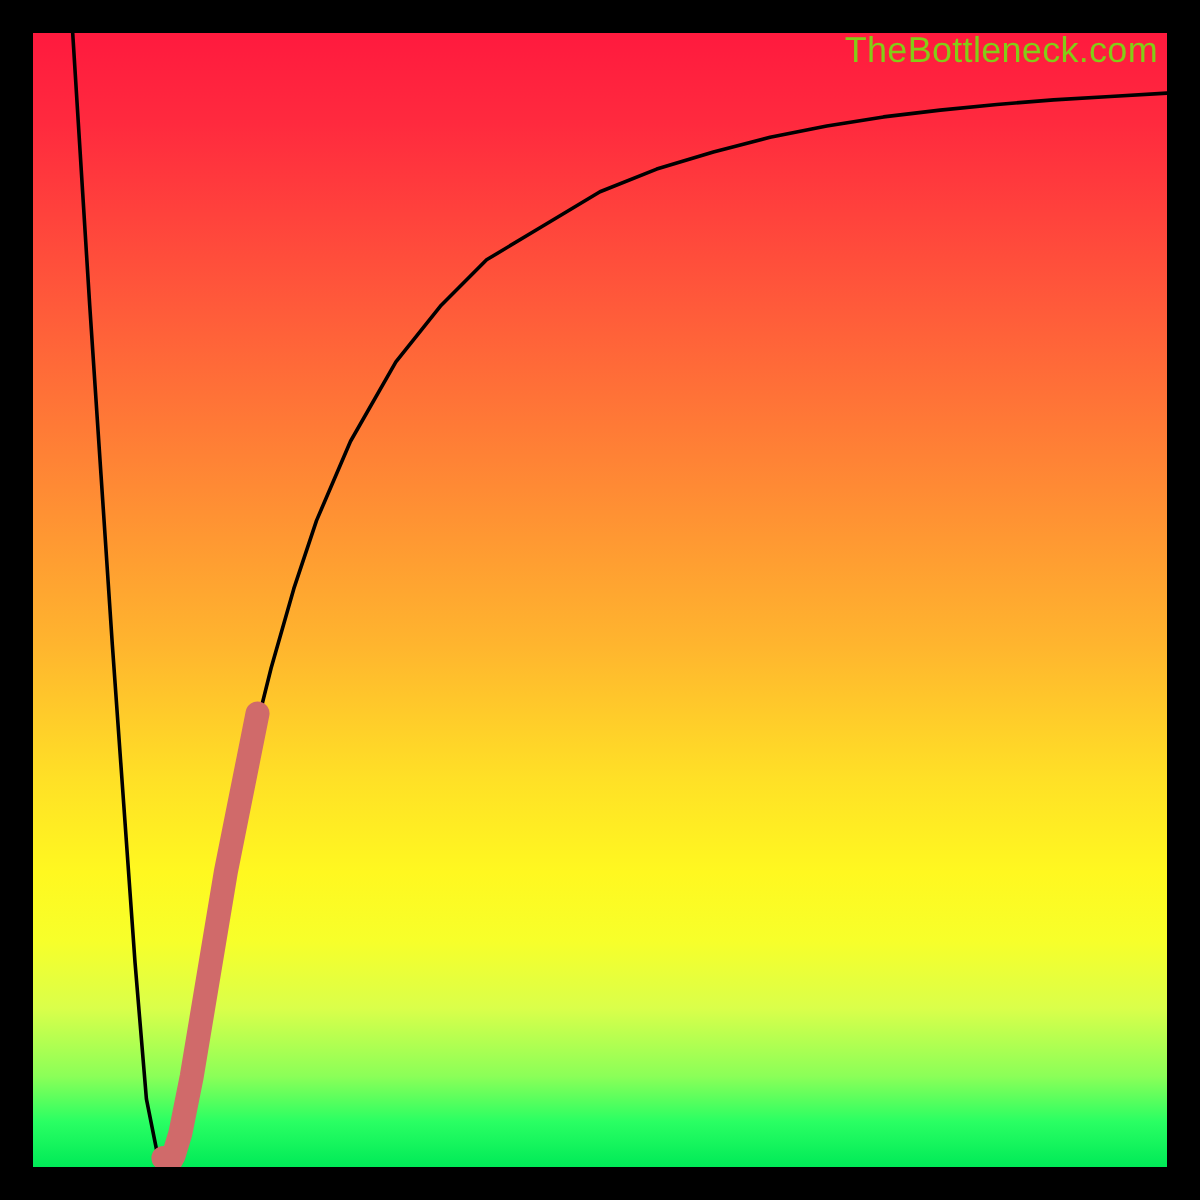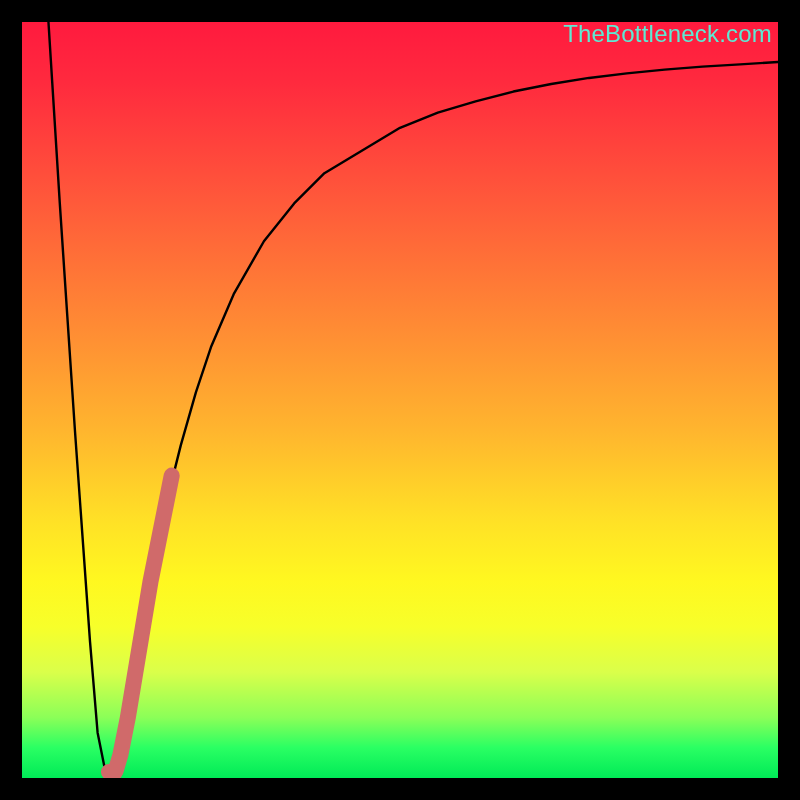--- a/index.html
+++ b/index.html
@@ -40,21 +40,21 @@
       #8bff58 92%,
       #2aff63 96%,
       #00ea57 100%
     );
   }
   .watermark {
     position: absolute;
     top: 20px;
     right: 28px;
     font-size: 24px;
-    color: #5eead4;
+    color: #84cc16;
     font-family: Arial, Helvetica, sans-serif;
     letter-spacing: 0.2px;
     user-select: none;
   }
   svg.curve {
     position: absolute;
     top: 0;
     left: 0;
     width: 756px;
     height: 756px;

